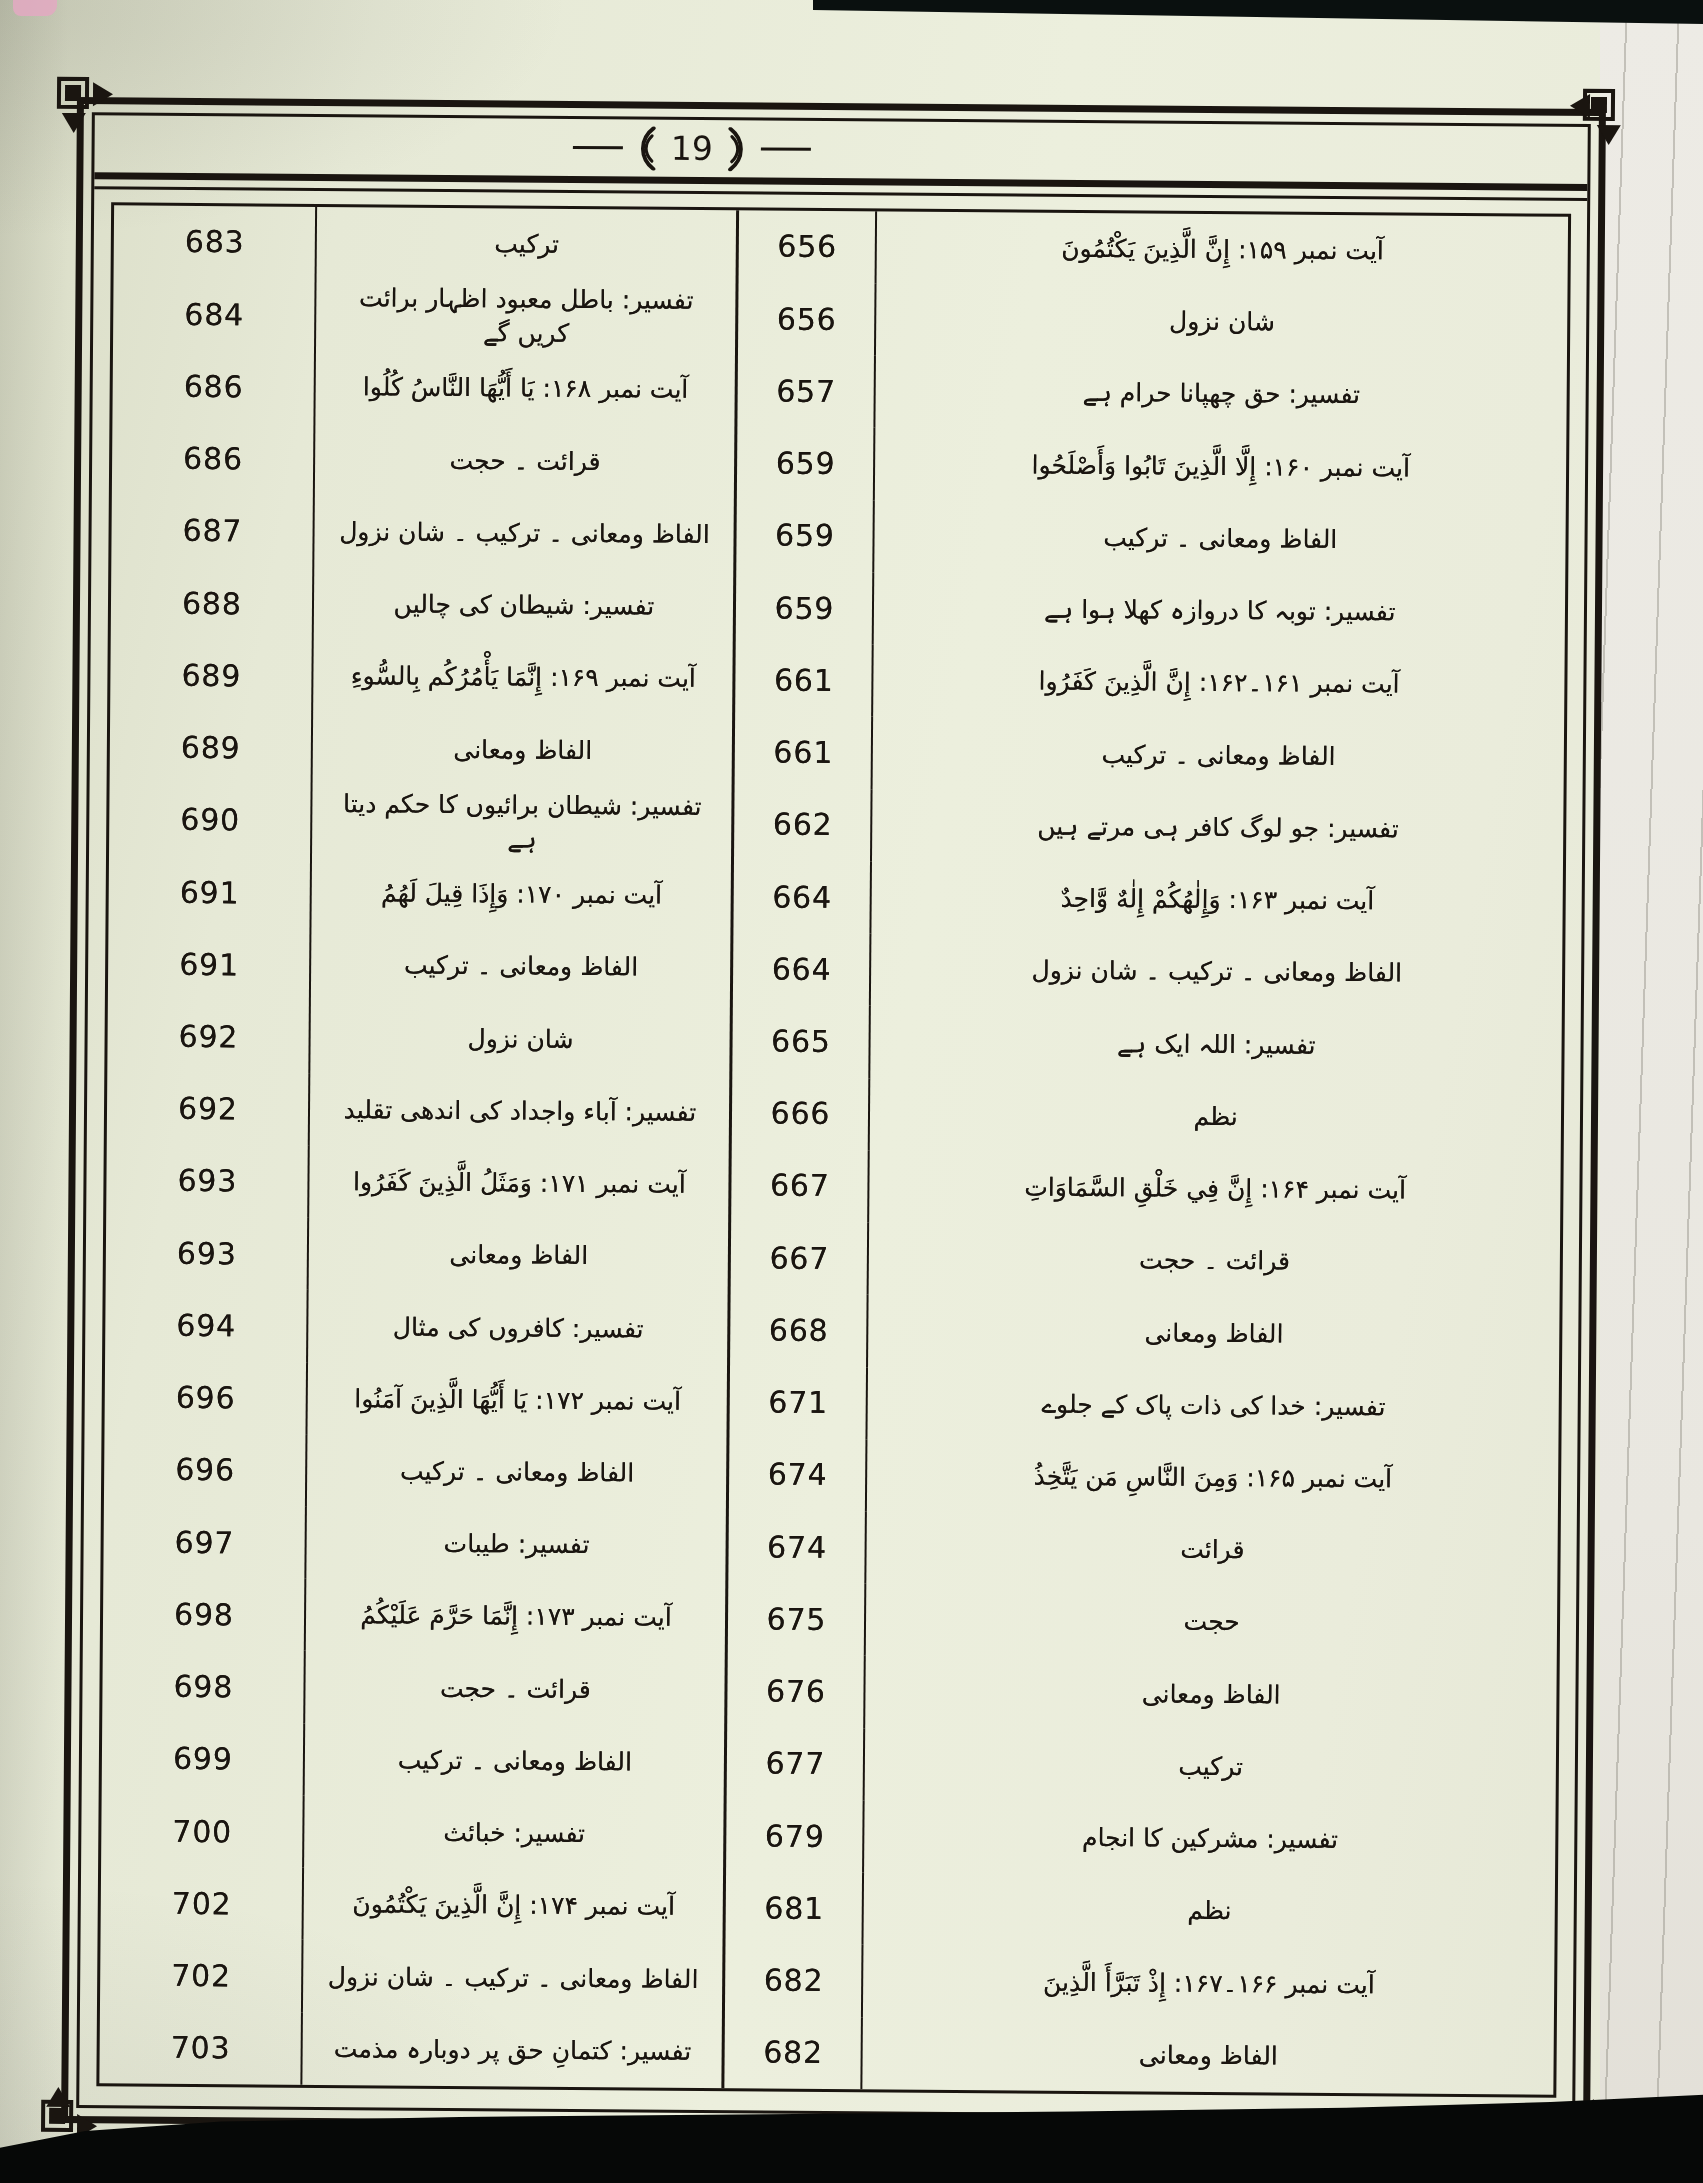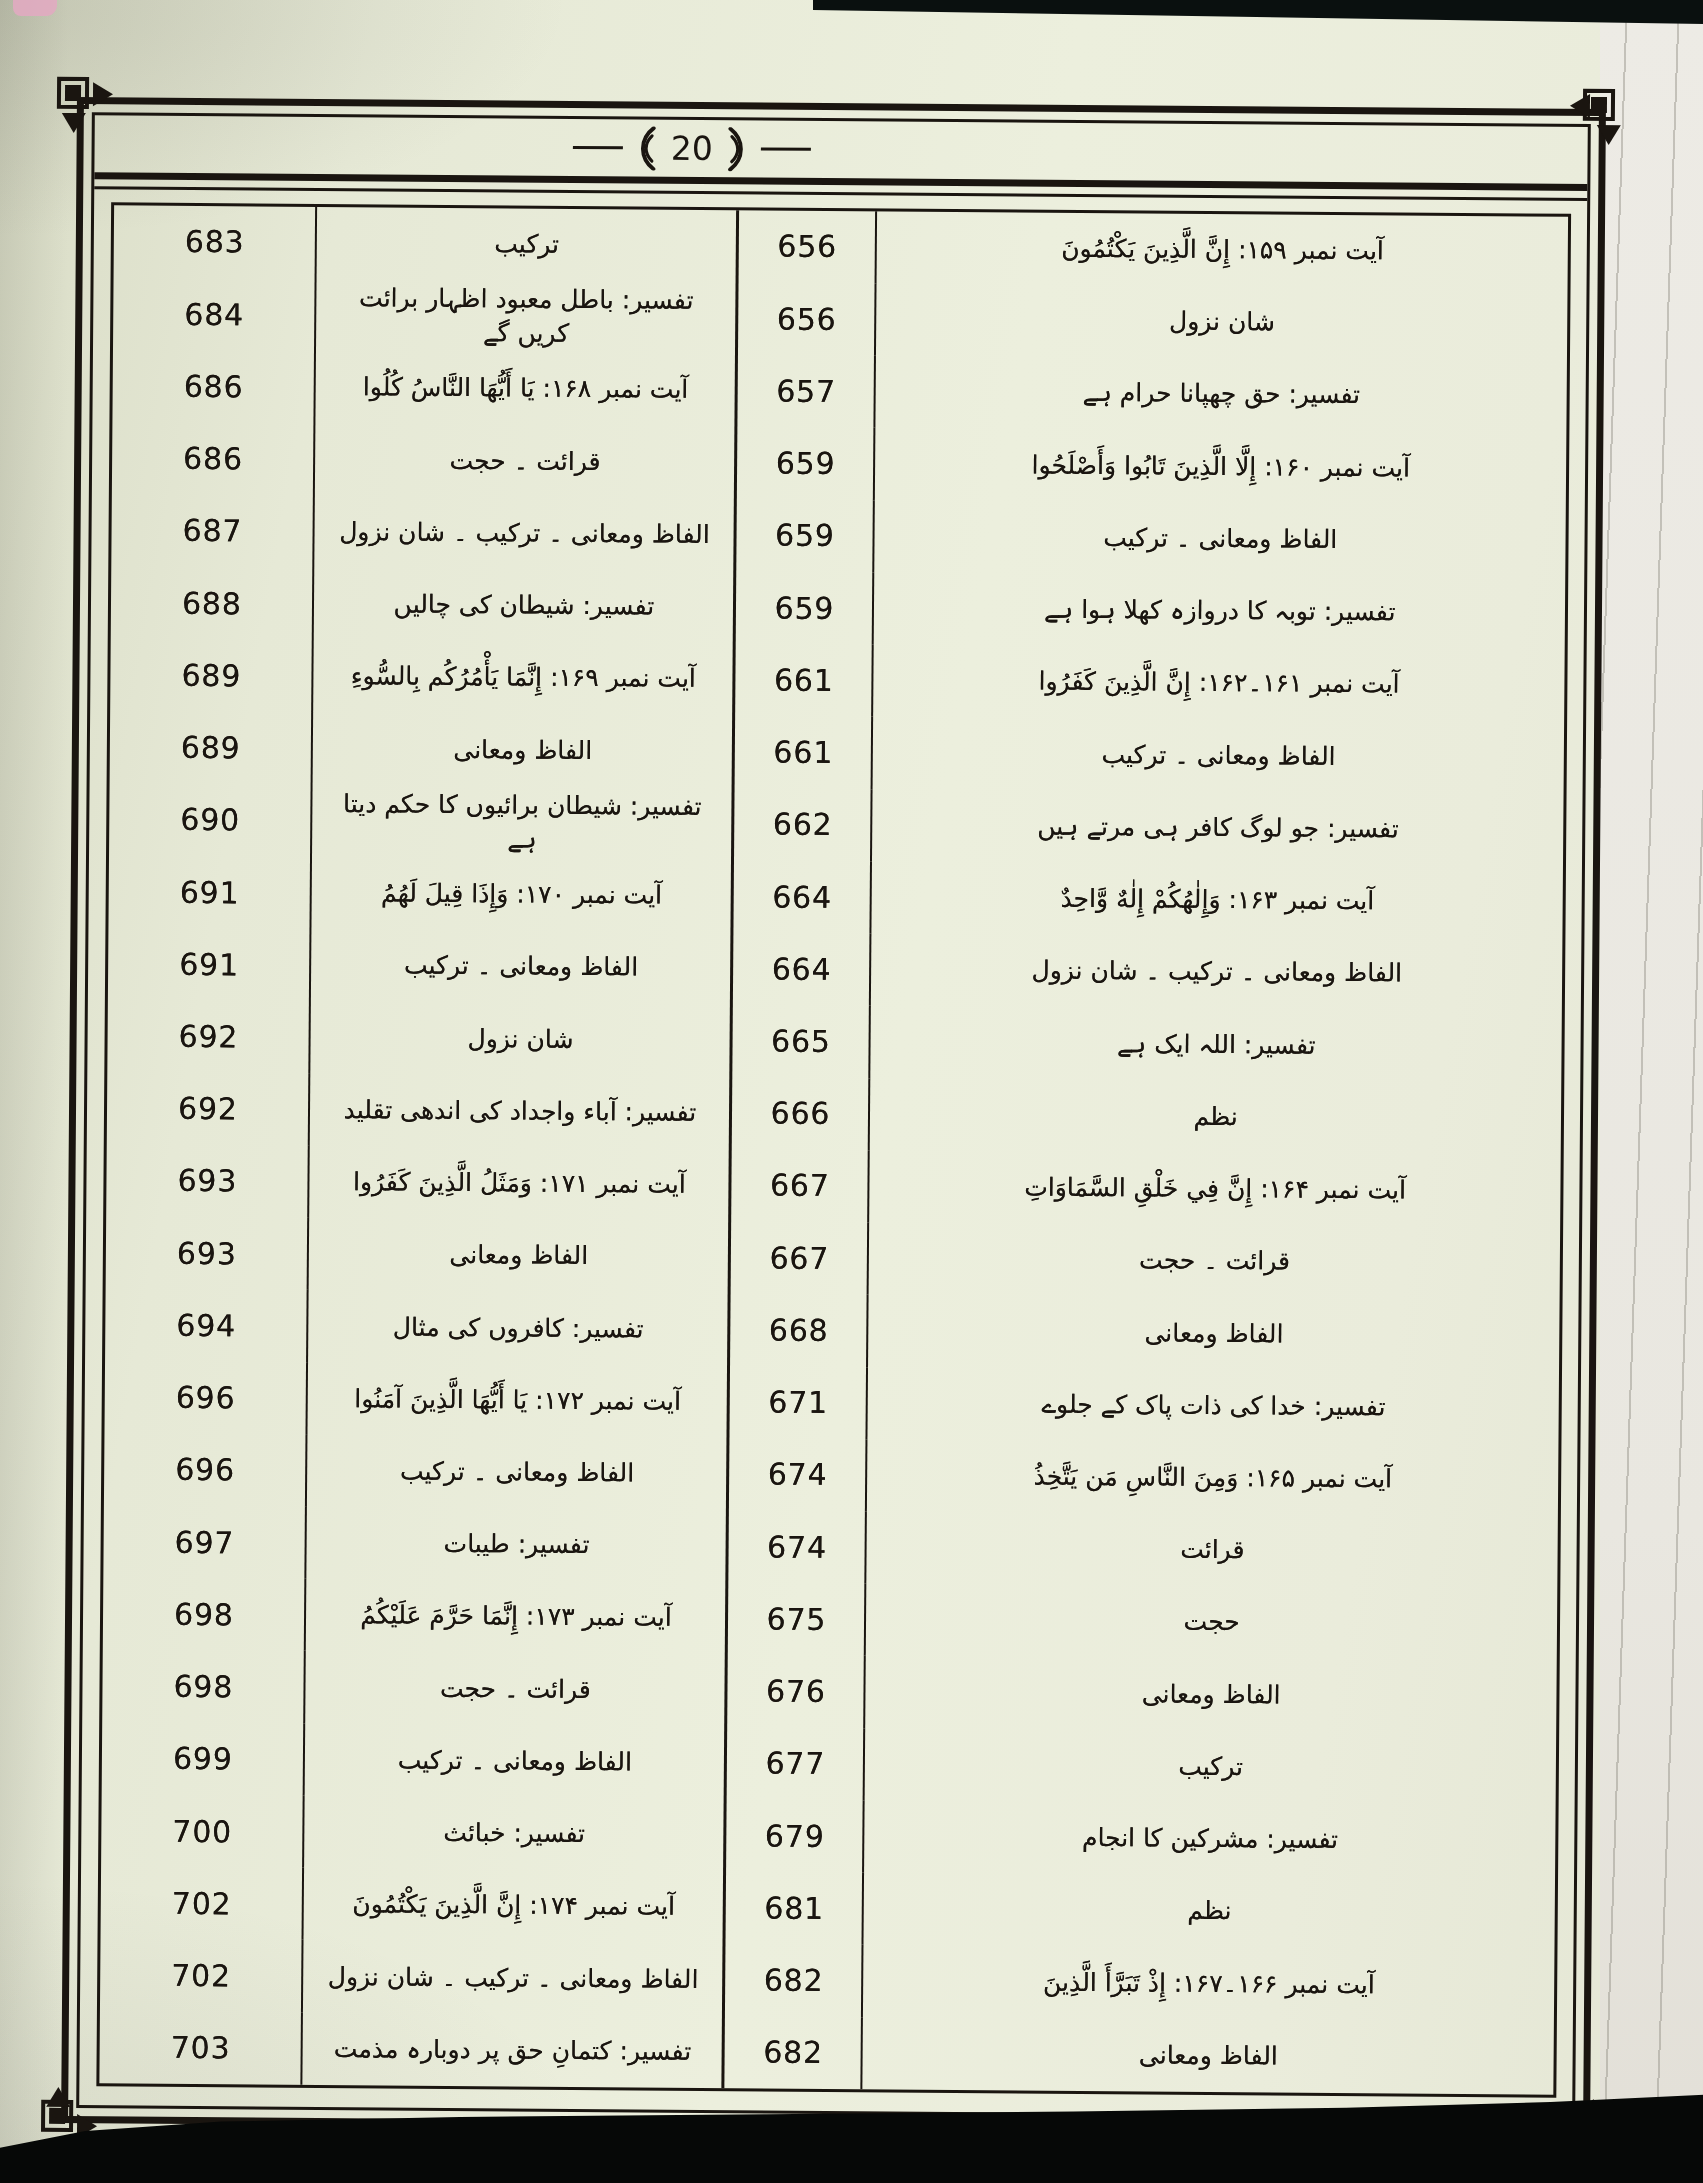--- a/index.html
+++ b/index.html
@@ -142,21 +142,21 @@
   <div class="frame-inner">
     <div class="band">
       <div class="page-num-group">
         <span class="dash"></span>
         <span class="orn">
           <svg width="24" height="44" viewBox="0 0 30 56">
             <path d="M26 2 C8 16 8 40 26 54" fill="none" stroke="#1a1510" stroke-width="5" stroke-linecap="round"></path>
             <path d="M24 12 C14 22 14 34 24 44" fill="none" stroke="#1a1510" stroke-width="4" stroke-linecap="round"></path>
           </svg>
         </span>
-        <span class="page-num">20</span>
+        <span class="page-num">19</span>
         <span class="orn">
           <svg width="24" height="44" viewBox="0 0 30 56">
             <path d="M4 2 C22 16 22 40 4 54" fill="none" stroke="#1a1510" stroke-width="5" stroke-linecap="round"></path>
             <path d="M6 12 C16 22 16 34 6 44" fill="none" stroke="#1a1510" stroke-width="4" stroke-linecap="round"></path>
           </svg>
         </span>
         <span class="dash"></span>
       </div>
     </div>
     <div class="rule-thick"></div>

